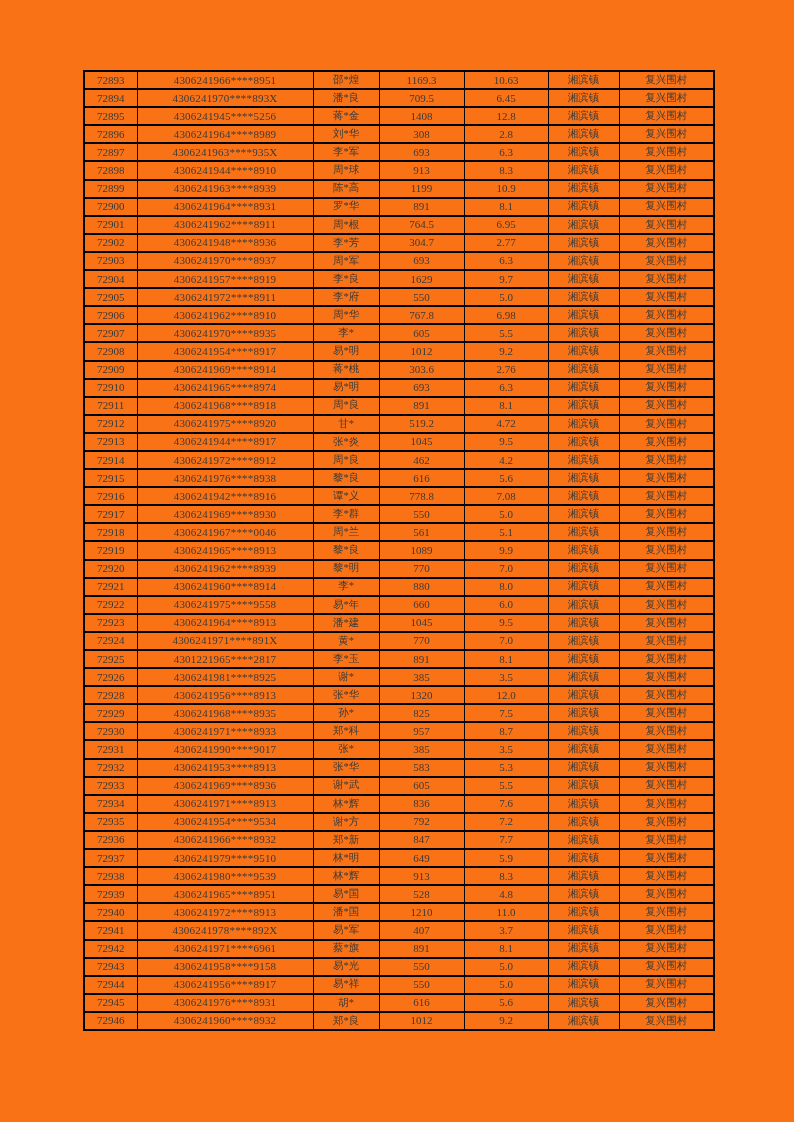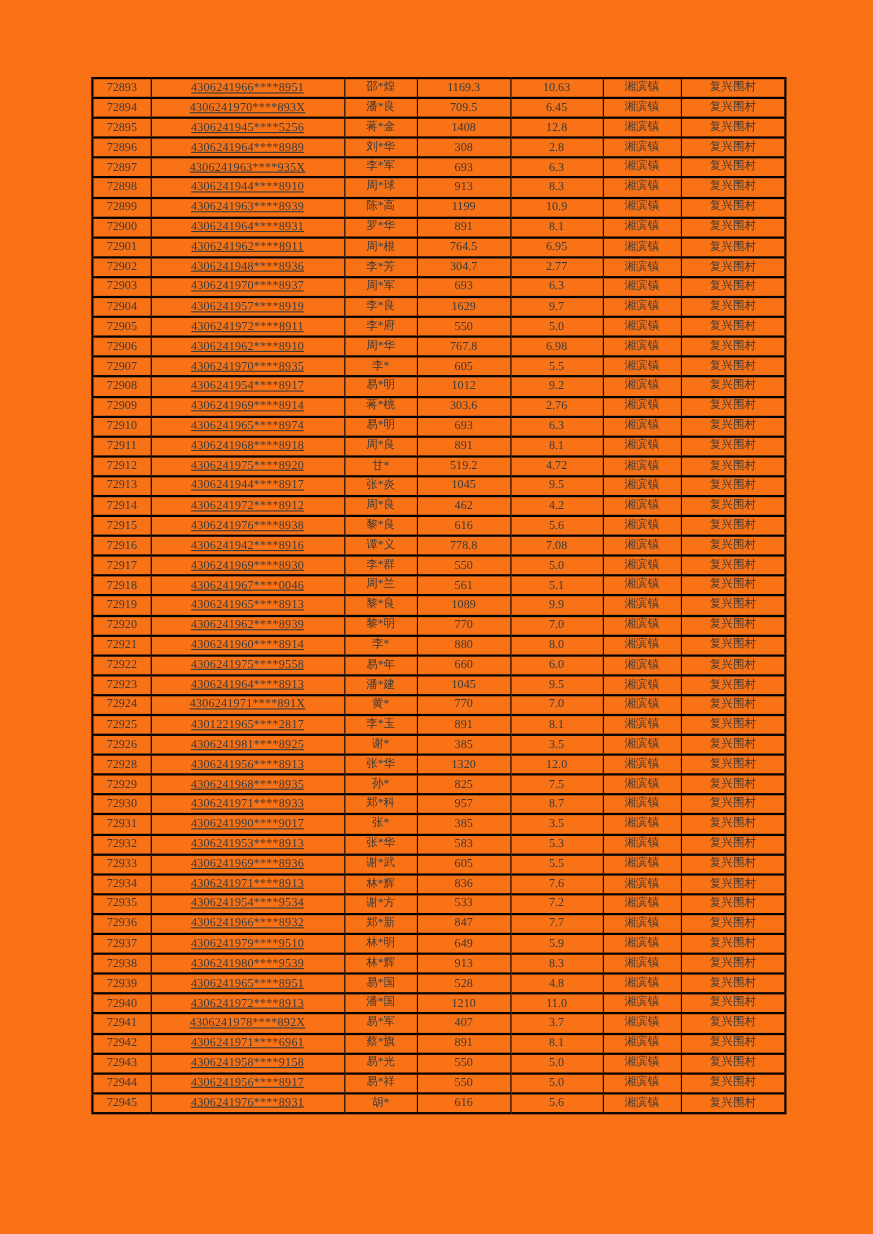--- a/index.html
+++ b/index.html
@@ -34,21 +34,20 @@
     text-align: center;
     vertical-align: middle;
     font-size: 11px;
     line-height: 1;
     color: #3a3a3a;
     white-space: nowrap;
     overflow: hidden;
   }
   table.roster td.c-id {
     letter-spacing: 0.2px;
-    text-decoration: underline;
   }
   table.roster td.c-name,
   table.roster td.c-town,
   table.roster td.c-village {
     font-size: 10.5px;
   }
 </style>
 </head>
 <body>
 
@@ -430,21 +429,21 @@
           <td class="c-name">林*辉</td>
           <td class="c-amount">836</td>
           <td class="c-area">7.6</td>
           <td class="c-town">湘滨镇</td>
           <td class="c-village">复兴围村</td>
         </tr>
         <tr>
           <td class="c-seq">72935</td>
           <td class="c-id">4306241954****9534</td>
           <td class="c-name">谢*方</td>
-          <td class="c-amount">533</td>
+          <td class="c-amount">792</td>
           <td class="c-area">7.2</td>
           <td class="c-town">湘滨镇</td>
           <td class="c-village">复兴围村</td>
         </tr>
         <tr>
           <td class="c-seq">72936</td>
           <td class="c-id">4306241966****8932</td>
           <td class="c-name">郑*新</td>
           <td class="c-amount">847</td>
           <td class="c-area">7.7</td>
@@ -525,15 +524,24 @@
         </tr>
         <tr>
           <td class="c-seq">72945</td>
           <td class="c-id">4306241976****8931</td>
           <td class="c-name">胡*</td>
           <td class="c-amount">616</td>
           <td class="c-area">5.6</td>
           <td class="c-town">湘滨镇</td>
           <td class="c-village">复兴围村</td>
         </tr>
+        <tr>
+          <td class="c-seq">72946</td>
+          <td class="c-id">4306241960****8932</td>
+          <td class="c-name">郑*良</td>
+          <td class="c-amount">1012</td>
+          <td class="c-area">9.2</td>
+          <td class="c-town">湘滨镇</td>
+          <td class="c-village">复兴围村</td>
+        </tr>
       </tbody>
   </table>
 </div>
 
 </body></html>

